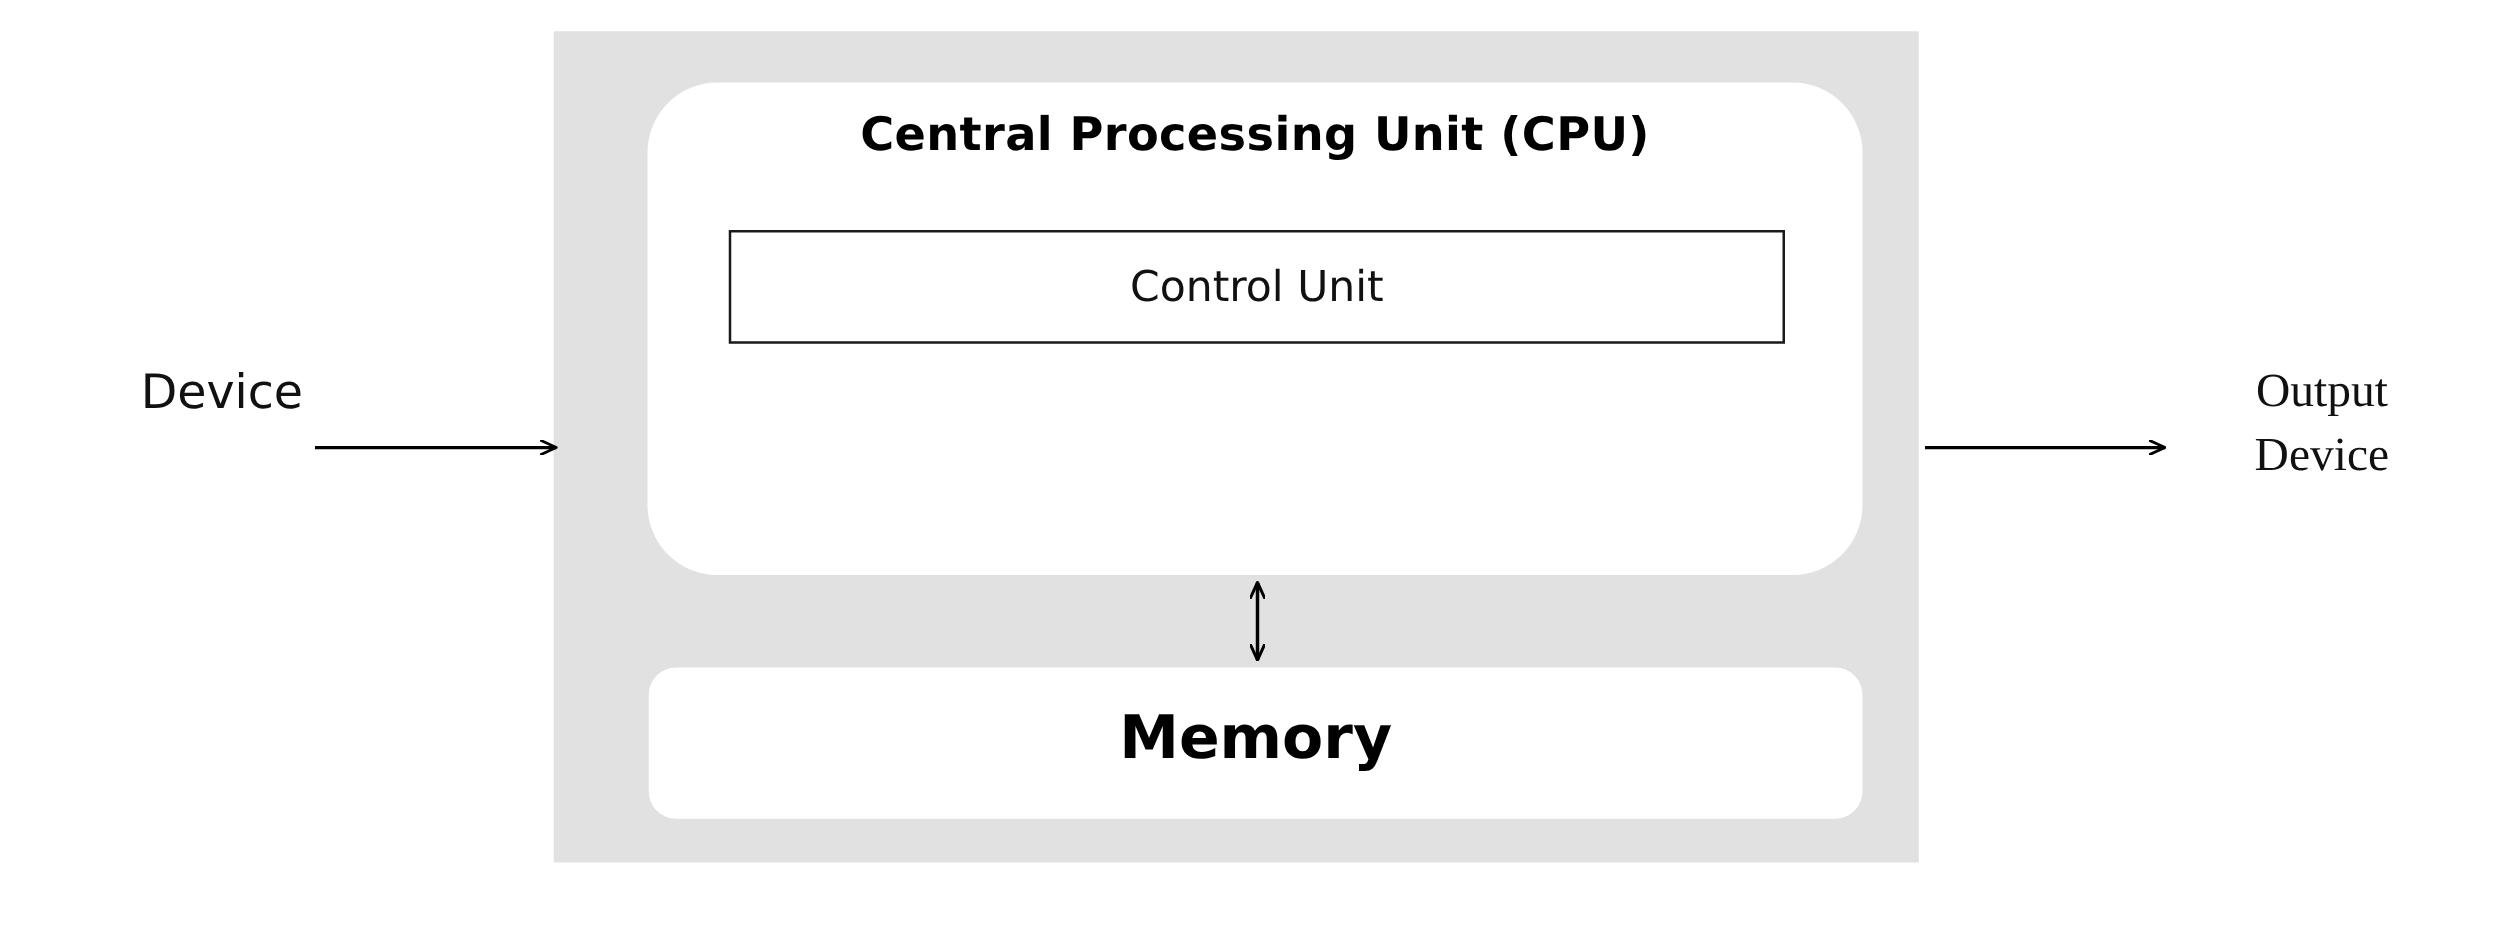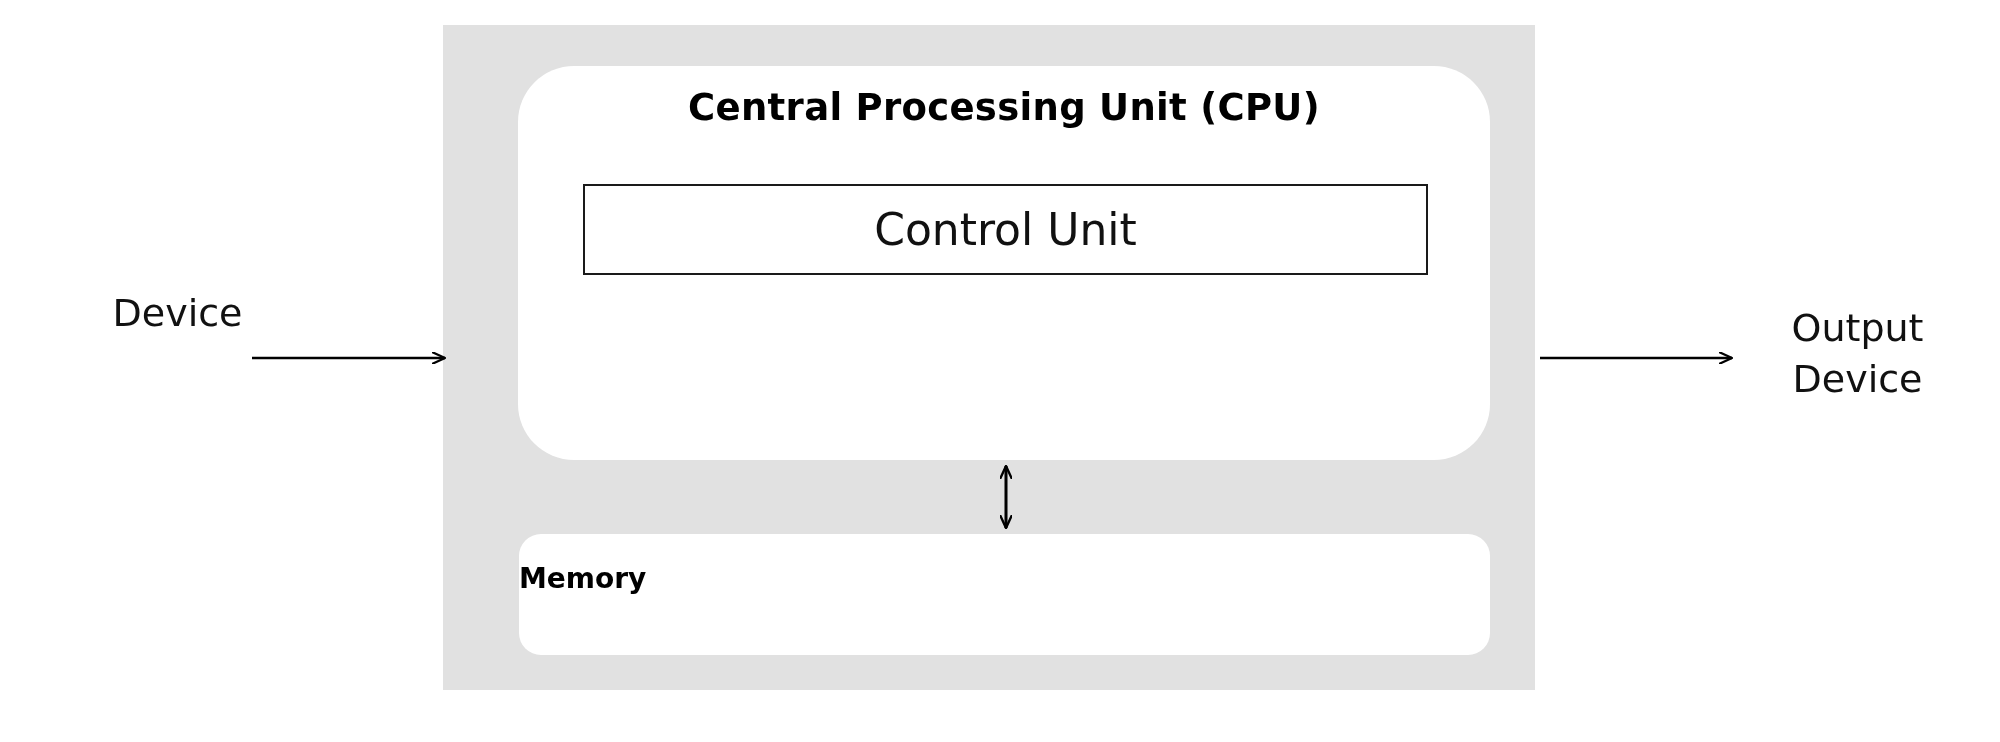--- a/index.html
+++ b/index.html
@@ -63,41 +63,42 @@
     background: #ffffff;
     box-sizing: border-box;
     display: flex;
     align-items: center;
     justify-content: center;
   }
   .unit-box.control  { top: 118px; }
   .unit-box.alu      { top: 242px; }
 
   .unit-label {
-    font-size: 44px;
+    font-size: 34px;
     color: #111111;
     white-space: nowrap;
   }
 
   
   .memory-card {
     position: absolute;
     left: 519px;
     top: 534px;
     width: 971px;
     height: 121px;
     background: #ffffff;
     border-radius: 22px;
   }
   .memory-label {
     position: absolute;
     left: 0;
     top: 28px;
     width: 971px;
-    font-size: 28px;
+    text-align: center;
+    font-size: 48px;
     font-weight: bold;
     color: #000000;
     white-space: nowrap;
   }
 
   
   .arrow-layer {
     position: absolute;
     left: 0;
     top: 0;
@@ -115,22 +116,23 @@
     color: #111111;
     white-space: nowrap;
   }
   .device-label.input {
     left: 60px;
     top: 288px;
     width: 235px;
   }
   .device-label.output {
     left: 1740px;
-    top: 303px;
+    top: 288px;
     width: 235px;
+    font-family: Liberation Serif, serif;
   }
   .device-label .line { display: block; }
 </style>
 </head>
 <body>
 
 <div id="canvas">
 
   <div class="chassis"></div>
 

